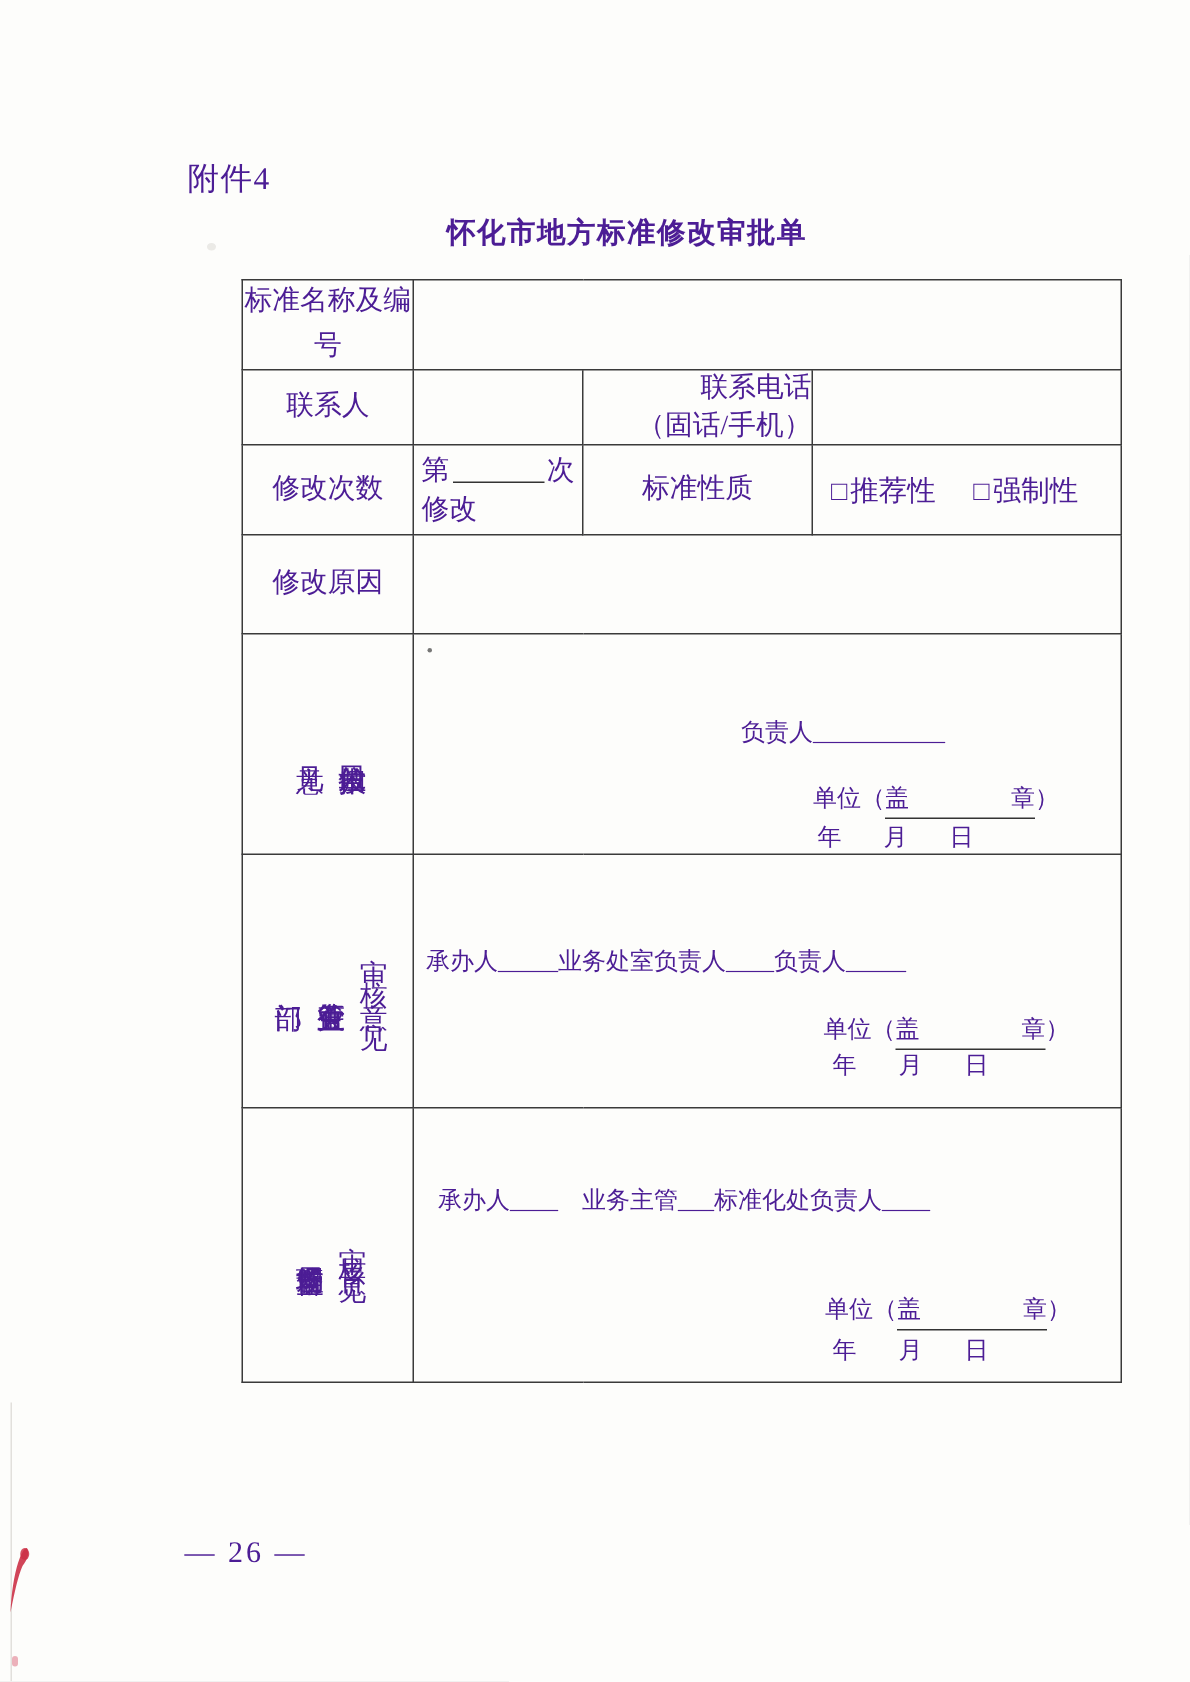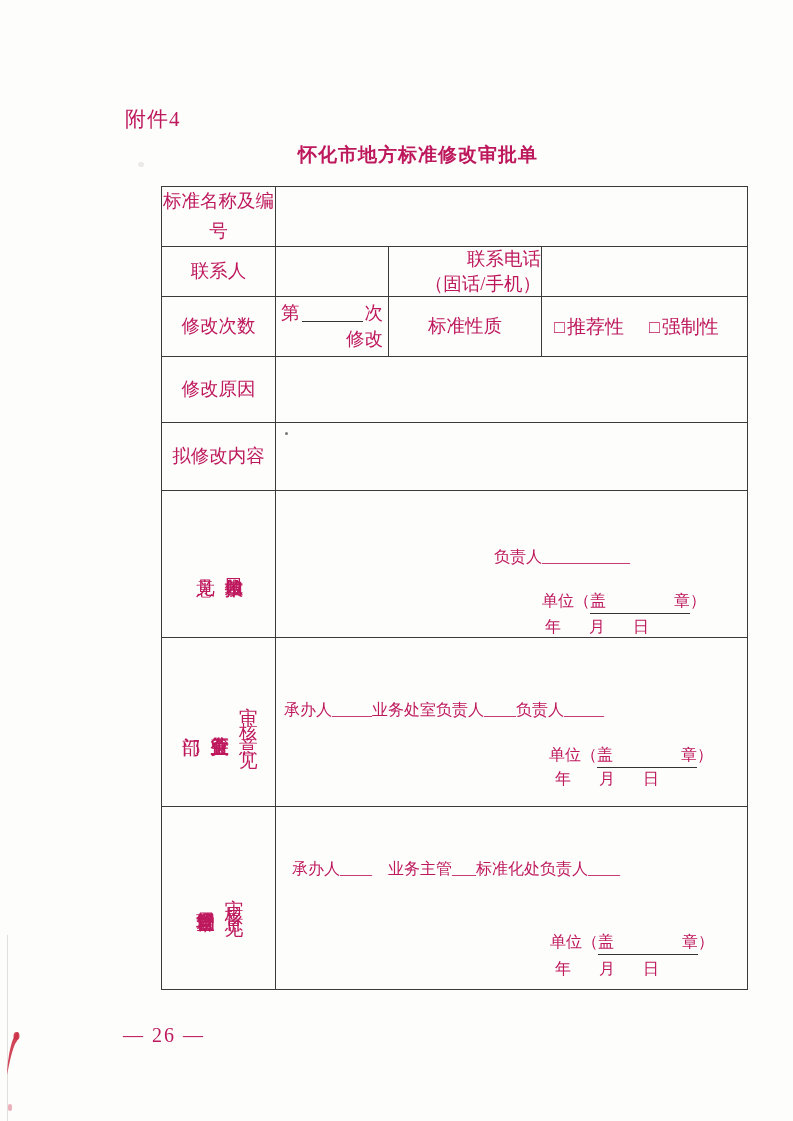--- a/index.html
+++ b/index.html
@@ -1,38 +1,38 @@
 <!DOCTYPE html>
 <html><head>
 <meta charset="utf-8">
 <style>
   html,body{margin:0;padding:0;background:#e8e8e8;}
   .page{
     position:relative;width:793px;height:1121px;margin:0 auto;
     background:#fdfdfb;overflow:hidden;
     font-family:"Liberation Serif","DejaVu Serif",serif;
-    color:#be185d;
+    color:#4c1d95;
   }
   
   .attachment{position:absolute;left:125px;top:105px;font-size:21px;letter-spacing:1px;}
   .doc-title{position:absolute;left:125px;top:142px;width:586px;text-align:center;
     font-size:19px;font-weight:bold;letter-spacing:1px;}
   
   table.form{position:absolute;left:125px;top:186px;width:586px;
     border-collapse:collapse;table-layout:fixed;margin-left:36px;}
   table.form td{border:1.6px solid #3a3a3a;padding:0;vertical-align:middle;
     font-size:18.5px;}
   td.lbl{text-align:center;line-height:1.6;padding:2px 8px;}
   td.val{background:transparent;}
   .two-line{line-height:1.32;text-align:right;}
   
   .count-wrap{padding:3px 5px 5px 5px;font-size:18.5px;}
   .count-top{display:flex;align-items:flex-end;}
   .count-blank{flex:1;border-bottom:1.5px solid #333;margin:0 2px 3px 2px;height:1px;}
-  .count-bottom{text-align:right;margin-top:1px;}
+  .count-bottom{text-align:left;margin-top:1px;}
   
   .opts{display:flex;align-items:center;gap:25px;padding-left:12px;font-size:19px;}
   .opt{white-space:nowrap;text-align:center;}
   .opt .box{font-size:18px;margin-right:2px;}
   
   .vwrap{display:flex;justify-content:center;align-items:center;gap:9px;height:100%;}
   .v{writing-mode:vertical-rl;text-orientation:upright;font-size:18.5px;line-height:1.05;}
   .v.sp15{letter-spacing:15px;}
   .v.sp7{letter-spacing:7px;}
   
@@ -113,24 +113,20 @@
       </td>
     </tr>
 
     <tr style="height:66px">
       <td class="lbl">修改原因</td>
       <td class="val" colspan="3">
         <div class="reason-rel"><span class="stray-dot"></span><span></span></div>
       </td>
     </tr>
 
-    <tr style="height:68px">
-      <td class="lbl">拟修改内容</td>
-      <td class="val" colspan="3"></td>
-    </tr>
 
     <tr style="height:146px">
       <td>
         <div class="vwrap">
           <span class="v">意见</span>
           <span class="v">技术归口单位</span>
         </div>
       </td>
       <td colspan="3">
         <div class="sig" style="height:146px">

